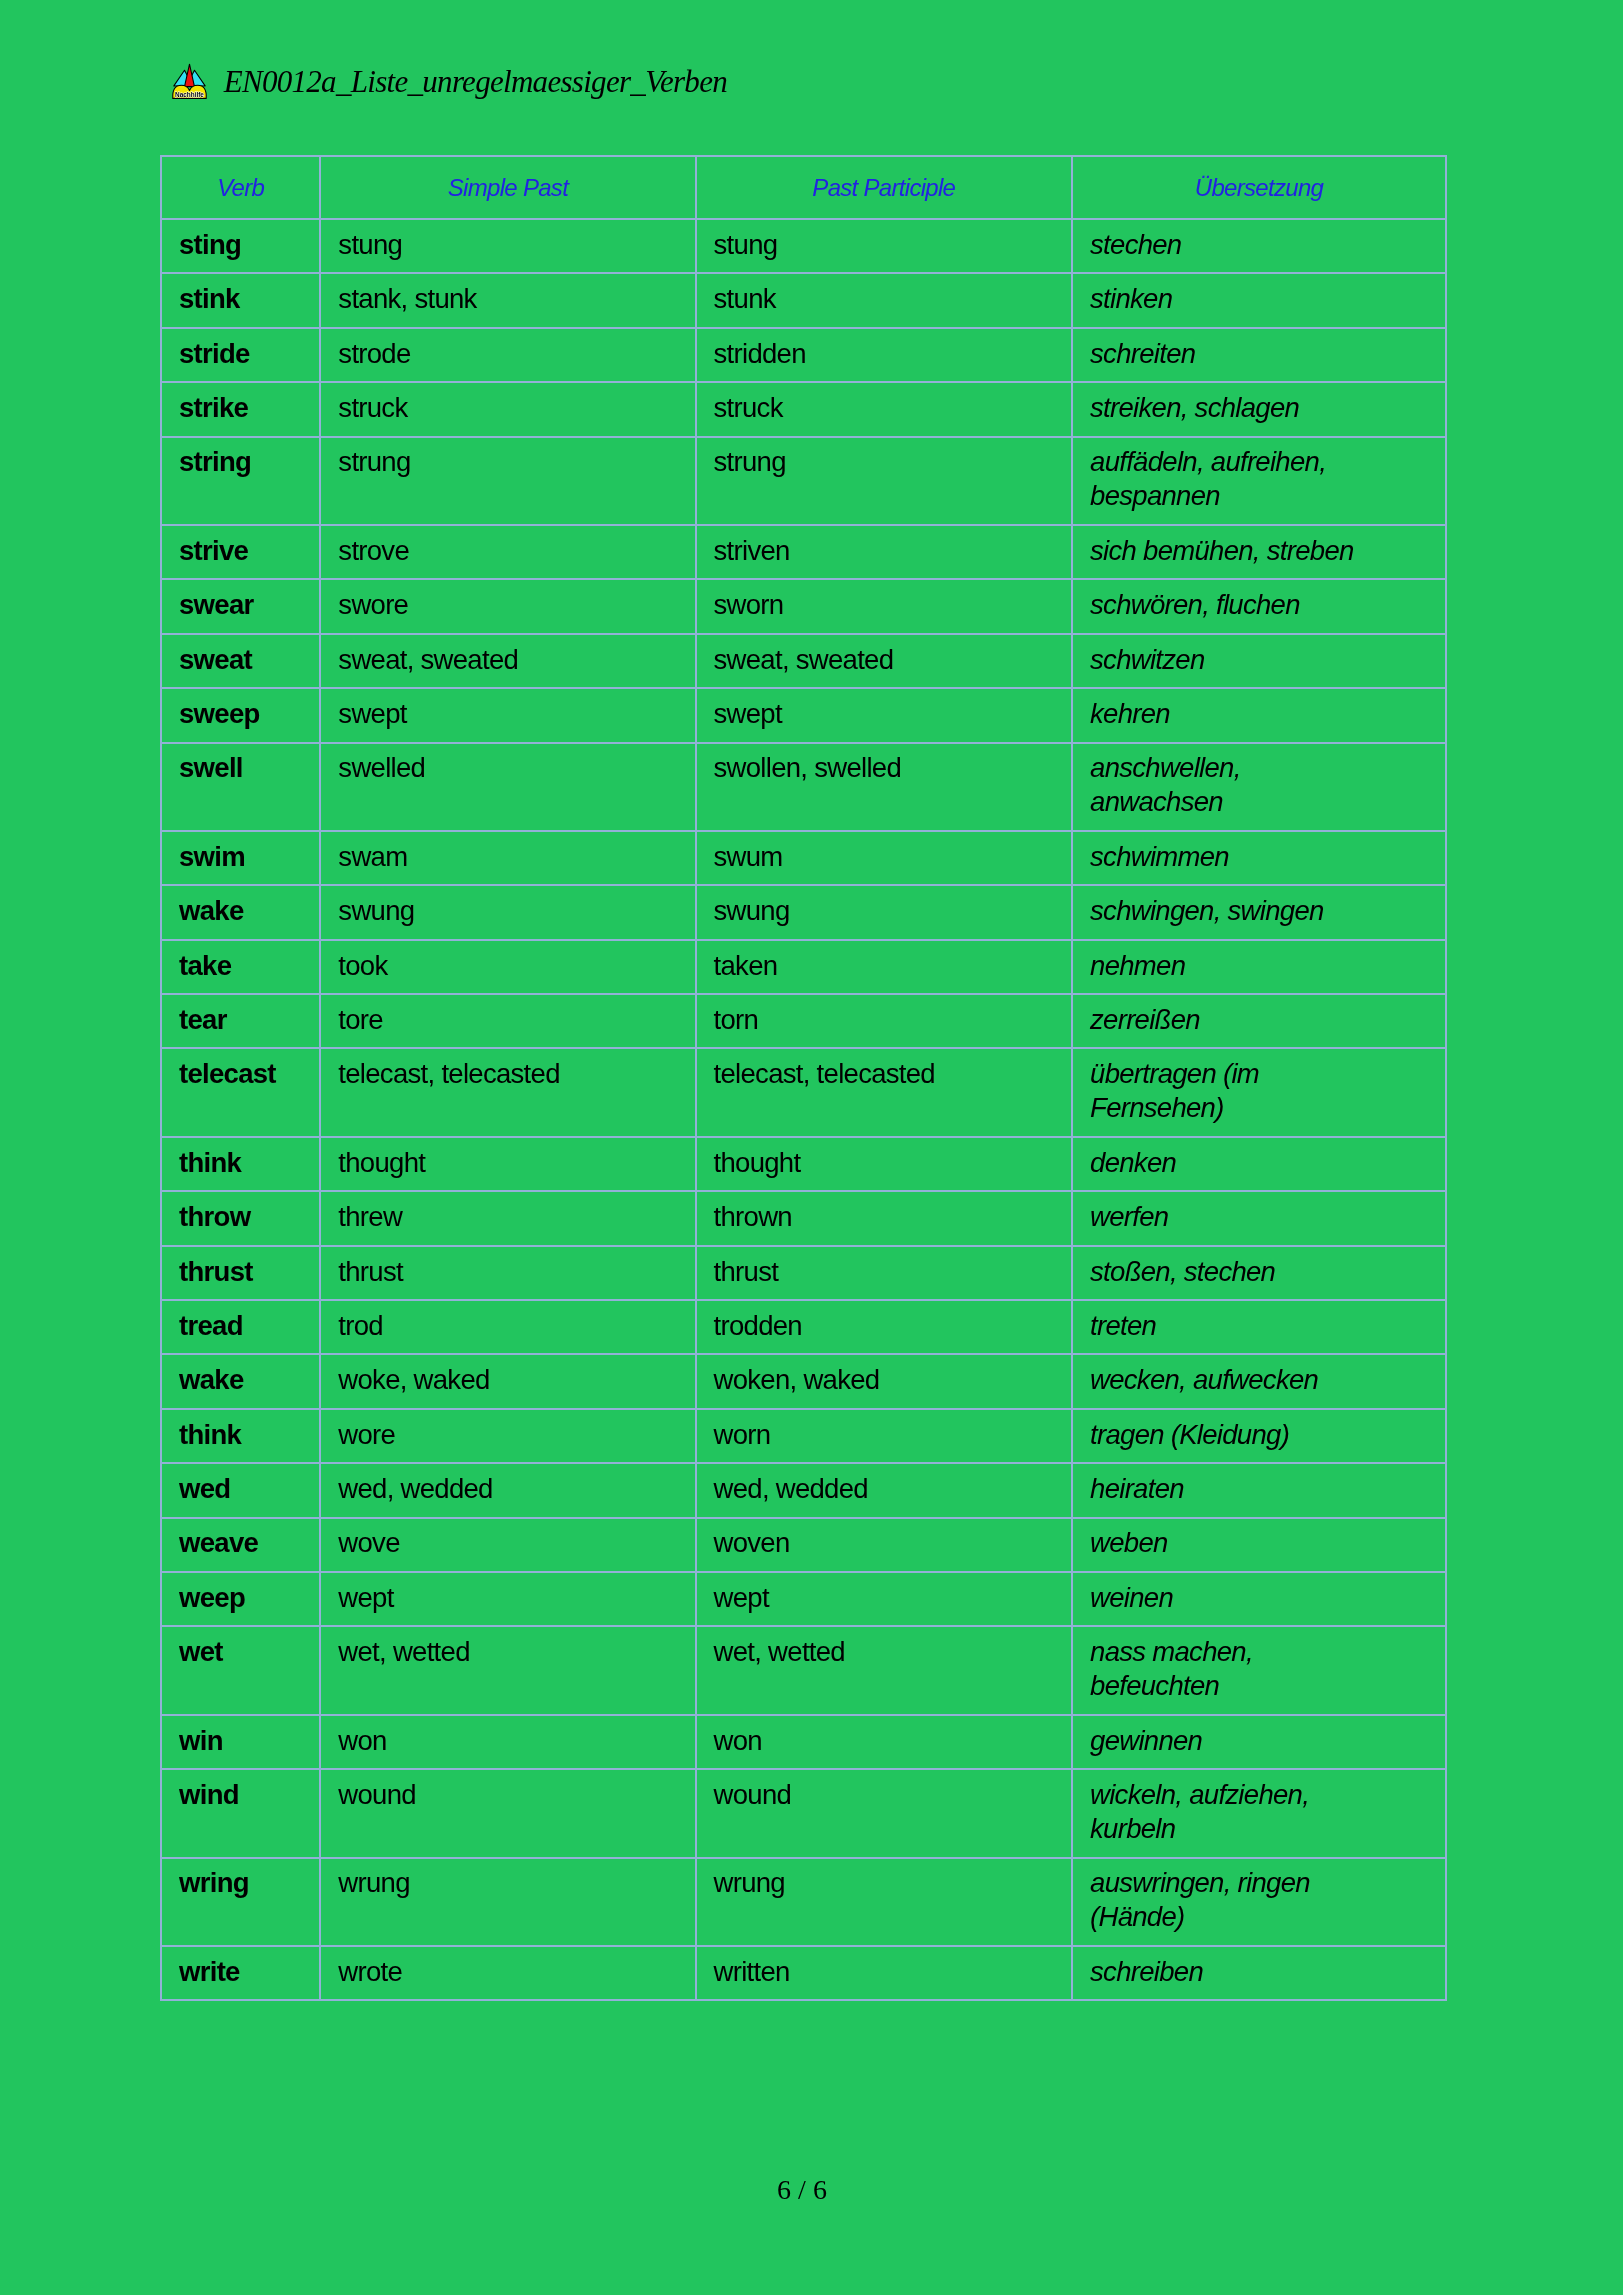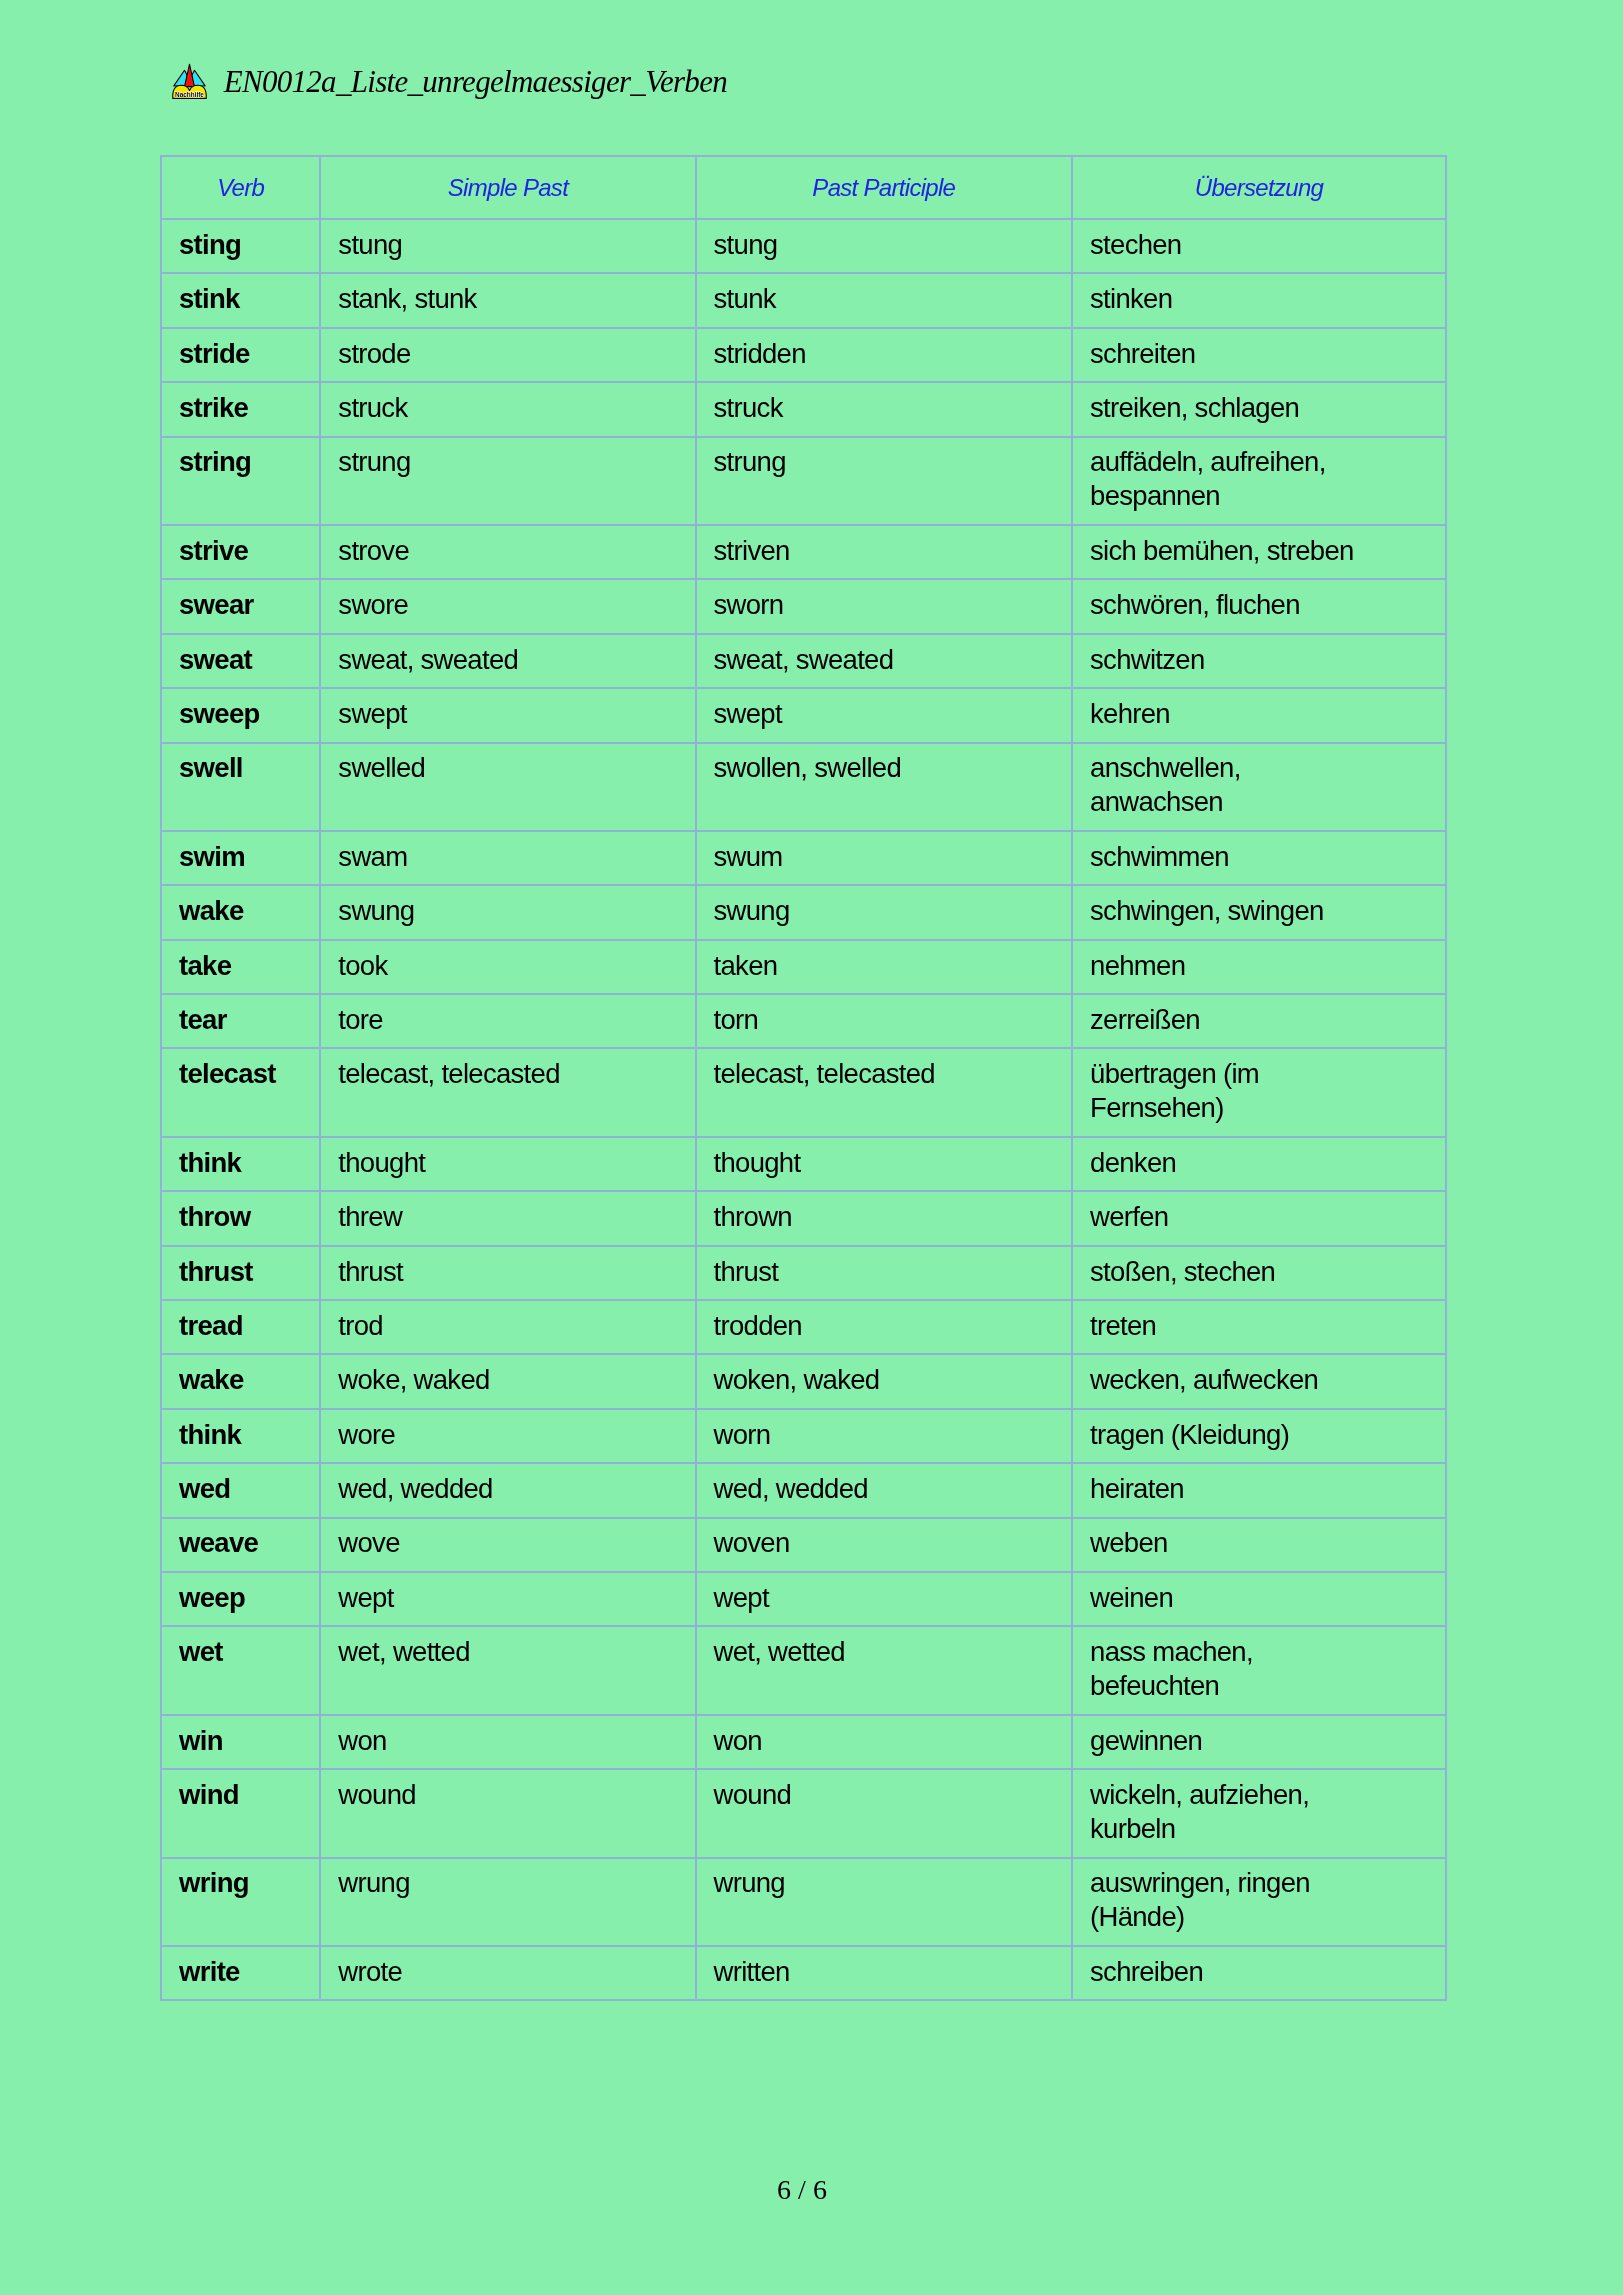--- a/index.html
+++ b/index.html
@@ -1,20 +1,20 @@
 <!DOCTYPE html>
 <html style="--border-color: #93B1D7; --header-color: #2222E2;font-size:10.5px"><head>
 <meta charset="utf-8">
 <style>
   html, body { margin: 0; padding: 0; background: #ffffff; }
   .page {
     position: relative;
     width: 1623px;
     height: 2295px;
-    background: #86efac;
+    background: #22c55e;
     font-family: "Liberation Sans", sans-serif;
     overflow: hidden;
   }
 
   
   .doc-header {
     position: absolute;
     left: 171px;
     top: 63px;
     display: flex;
@@ -57,21 +57,21 @@
   .verb-table td {
     font-size: 27.5px;
     line-height: 34px;
     letter-spacing: -0.7px;
     color: #000000;
     padding: 7.9px 7.9px 10.5px 17px;
     vertical-align: top;
     overflow: hidden;
   }
   td.col-verb { font-weight: bold; }
-  td.col-translation { white-space: pre-line; border-radius: 19px; }
+  td.col-translation { font-style: italic; white-space: pre-line; border-radius: 19px; }
 
   
   .page-footer {
     position: absolute;
     top: 2174px;
     left: 0;
     width: 1604px;
     text-align: center;
     font-family: "Liberation Serif", serif;
     font-size: 28px;

